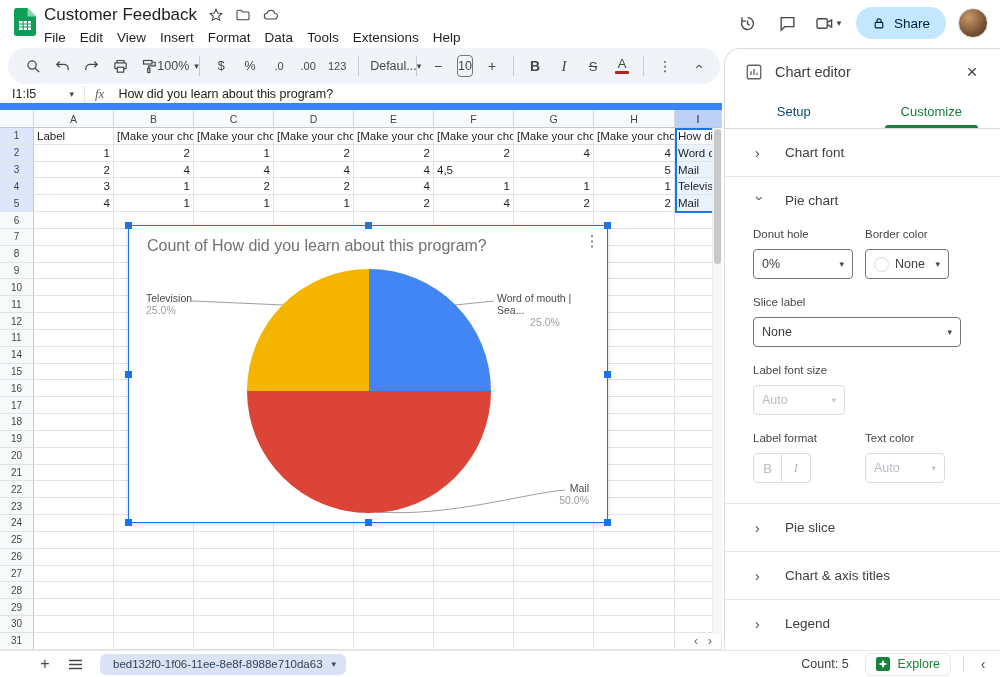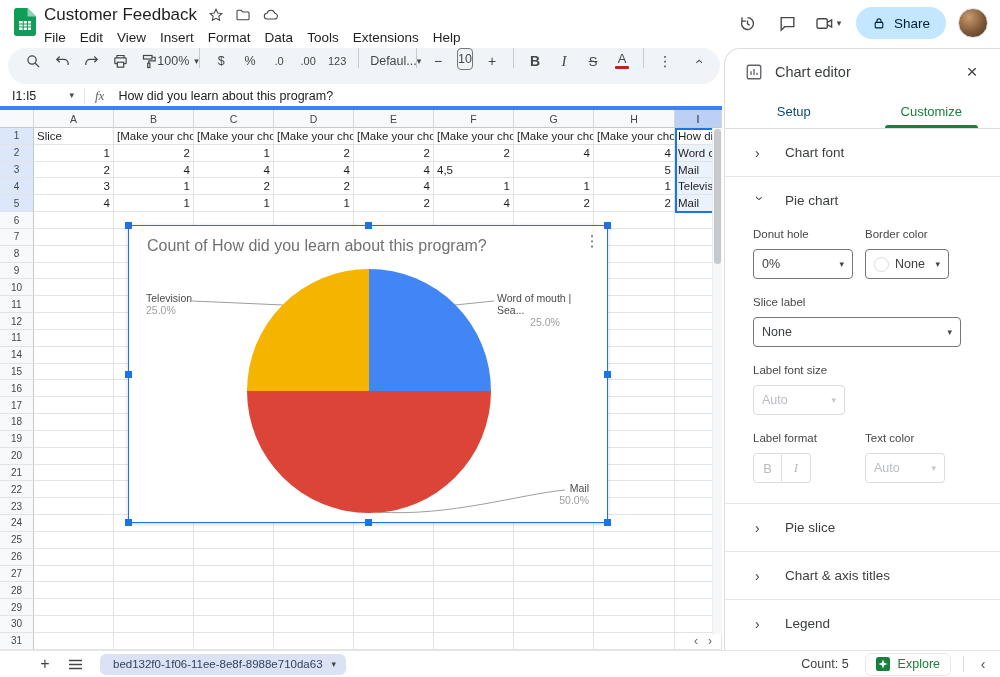--- a/index.html
+++ b/index.html
@@ -21,39 +21,39 @@
   .menu-bar { display:flex; margin-top:1px; margin-left:-7px; }
   .menu-item { font-size:13.5px; color:#1f1f1f; padding:2px 7px; border-radius:4px; line-height:17px; cursor:default; }
   .top-right { margin-left:auto; display:flex; align-items:center; gap:4px; padding:7px 12px 0 0; }
   .tricon { width:36px; height:32px; display:flex; align-items:center; justify-content:center; border-radius:16px; }
   .meet { gap:3px; }
   .caret { font-size:9px; color:#444746; line-height:1; }
   .share-btn { display:flex; align-items:center; gap:8px; background:#c2e7ff; border:none; border-radius:16px; height:32px; padding:0 16px; font-size:13.5px; font-weight:500; color:#001d35; margin-left:6px; font-family:inherit; }
   .avatar { width:30px; height:30px; border-radius:50%; margin-left:8px; background:radial-gradient(circle at 35% 30%, #c99a6b, #7a5436 60%, #4e3520); border:1px solid #e0e0e0; }
 
   
-  .toolbar { position:absolute; top:48px; left:8px; width:712px; height:36px; background:#f0f4f9; border-radius:20px; display:flex; padding:0 10px 0 12px; gap:3px; }
+  .toolbar { position:absolute; top:48px; left:8px; width:712px; height:36px; background:#f0f4f9; border-radius:20px; display:flex; align-items:center; padding:0 10px 0 12px; gap:3px; }
   .tbtn { min-width:26px; height:26px; display:flex; align-items:center; justify-content:center; border-radius:4px; color:#444746; font-size:14px; padding:0 3px; }
   .txt { font-size:12.5px; font-weight:500; }
   .tiny { font-size:11px; letter-spacing:0; }
   .tdiv { width:1px; height:20px; background:#c7cbd0; margin:0 5px; flex:none; }
   .zoom-sel { gap:5px; font-size:12.5px; }
   .font-sel { width:78px; justify-content:space-between; font-size:12.5px; }
   .size-box { width:27px; height:22px; border:1px solid #747775; border-radius:4px; display:flex; align-items:center; justify-content:center; font-size:12.5px; color:#444746; margin:0 3px; }
   .b-bold { font-weight:700; font-size:14px; }
   .b-italic { font-style:italic; font-family:"Liberation Serif", serif; font-size:15px; }
   .b-strike { text-decoration:line-through; font-size:13px; }
   .colorA { flex-direction:column; gap:2px; }
   .colorA .A { font-size:13px; font-weight:500; line-height:11px; }
   .color-bar { width:14px; height:3px; background:#b3261e; border-radius:1px; }
   .spacer { flex:1; }
   .chev-up { display:inline-block; transform:rotate(-90deg); font-size:15px; color:#444746; }
 
   
-  .formula-bar { position:absolute; top:85px; left:0; width:722px; height:25px; display:flex; align-items:center; border-bottom:4px solid #3b82f6; background:#fff; }
+  .formula-bar { position:absolute; top:85px; left:0; width:722px; height:25px; display:flex; align-items:center; border-bottom:7px solid #3b82f6; background:#fff; }
   .name-box { width:62px; margin-left:12px; display:flex; align-items:center; justify-content:space-between; font-size:12.5px; color:#202124; }
   .fdiv { width:1px; height:16px; background:#e1e3e6; margin:0 10px; }
   .fx { font-style:italic; font-family:"Liberation Serif", serif; color:#5f6368; font-size:13px; margin-right:14px; }
   .fvalue { font-size:12.5px; color:#202124; white-space:nowrap; overflow:hidden; }
 
   
   .grid-area { position:absolute; top:110px; left:0; width:722px; height:540px; overflow:hidden; background:#fff; }
   .col-headers { display:flex; height:18px; }
   .ch { flex:none; height:18px; background:#f8f9fa; border-right:1px solid #d5d8dc; border-bottom:1px solid #c6c9cc; display:flex; align-items:center; justify-content:center; font-size:10.5px; color:#444746; }
   .ch.selcol { background:#bcd0f5; color:#1f1f1f; }
@@ -291,21 +291,21 @@
         <div class="ch" style="width: 80px;">D</div>
         <div class="ch" style="width: 80px;">E</div>
         <div class="ch" style="width: 80px;">F</div>
         <div class="ch" style="width: 80px;">G</div>
         <div class="ch" style="width: 81px;">H</div>
         <div class="ch selcol" style="width: 47px;">I</div>
       </div>
     <div class="grid-body">
         <div class="grow">
           <div class="rh selrow">1</div>
-          <div class="cell" style="width: 80px;">Slice</div>
+          <div class="cell" style="width: 80px;">Label</div>
           <div class="cell" style="width: 80px;">[Make your choi</div>
           <div class="cell" style="width: 80px;">[Make your choi</div>
           <div class="cell" style="width: 80px;">[Make your choi</div>
           <div class="cell" style="width: 80px;">[Make your choi</div>
           <div class="cell" style="width: 80px;">[Make your choi</div>
           <div class="cell" style="width: 80px;">[Make your choi</div>
           <div class="cell" style="width: 81px;">[Make your choi</div>
           <div class="cell" style="width: 47px;">How di</div>
         </div>
         <div class="grow">

